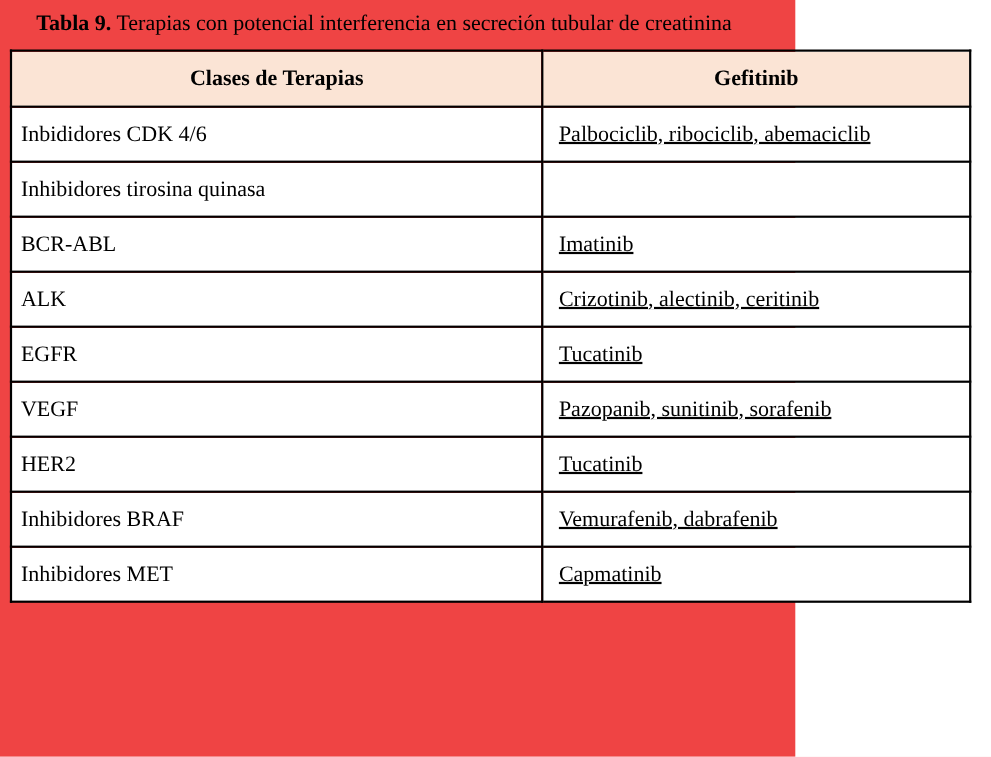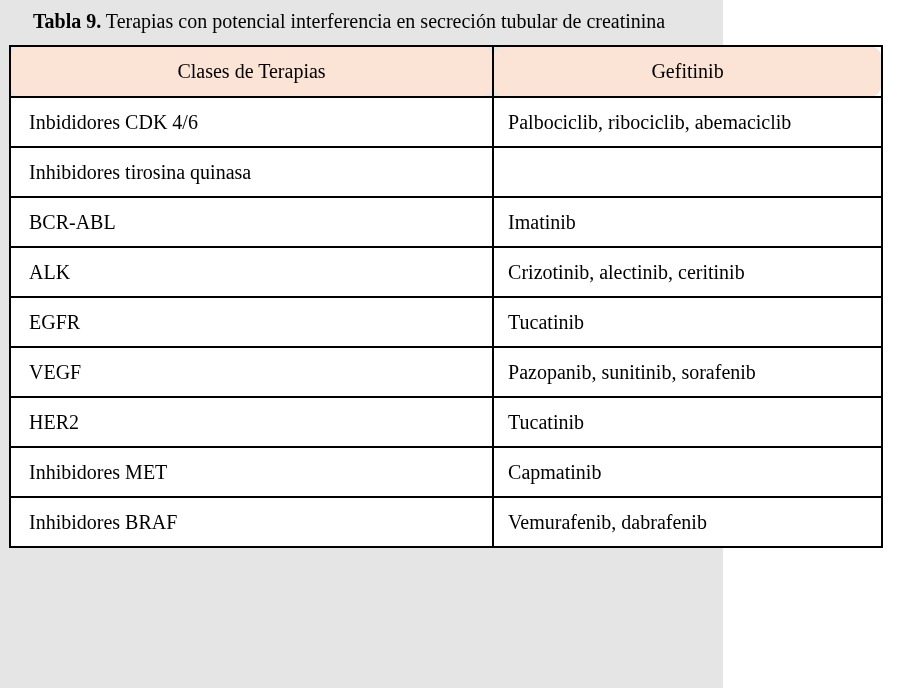--- a/index.html
+++ b/index.html
@@ -9,21 +9,21 @@
     width: 901px;
     height: 688px;
     font-family: "Liberation Serif", "DejaVu Serif", serif;
     color: #000000;
     overflow: hidden;
   }
   .page {
     position: relative;
     width: 723px;
     height: 688px;
-    background: #e5e5e5;
+    background: #ef4444;
   }
   .caption {
     position: absolute;
     left: 33px;
     top: 8px;
     font-size: 20px;
     line-height: 26px;
     white-space: nowrap;
   }
   .caption .caption-label {
@@ -44,32 +44,31 @@
   table.therapy-table td {
     border: 2px solid #000000;
     padding: 0;
     vertical-align: middle;
     overflow: hidden;
     white-space: nowrap;
   }
   table.therapy-table th {
     height: 49px;
     background: #fbe4d5;
-    font-weight: normal;
+    font-weight: bold;
     text-align: center;
     font-size: 20px;
-    border-radius: 13px;
   }
   table.therapy-table td {
     height: 48px;
     background: #ffffff;
     text-align: left;
   }
-  table.therapy-table td.cell-class   { padding-left: 18px; }
-  table.therapy-table td.cell-example { padding-left: 14px; }
+  table.therapy-table td.cell-class   { padding-left: 8px; }
+  table.therapy-table td.cell-example { padding-left: 14px; text-decoration: underline; }
 </style>
 </head>
 <body>
 
 <div class="page">
 
   <div class="caption">
     <span class="caption-label">Tabla 9.</span><span> Terapias con potencial interferencia en secreción tubular de creatinina</span>
   </div>
 
@@ -107,23 +106,23 @@
       </tr>
       <tr>
         <td class="cell-class">VEGF</td>
         <td class="cell-example">Pazopanib, sunitinib, sorafenib</td>
       </tr>
       <tr>
         <td class="cell-class">HER2</td>
         <td class="cell-example">Tucatinib</td>
       </tr>
       <tr>
+        <td class="cell-class">Inhibidores BRAF</td>
+        <td class="cell-example">Vemurafenib, dabrafenib</td>
+      </tr>
+      <tr>
         <td class="cell-class">Inhibidores MET</td>
         <td class="cell-example">Capmatinib</td>
-      </tr>
-      <tr>
-        <td class="cell-class">Inhibidores BRAF</td>
-        <td class="cell-example">Vemurafenib, dabrafenib</td>
       </tr>
     </tbody>
   </table>
 
 </div>
 
 </body></html>

